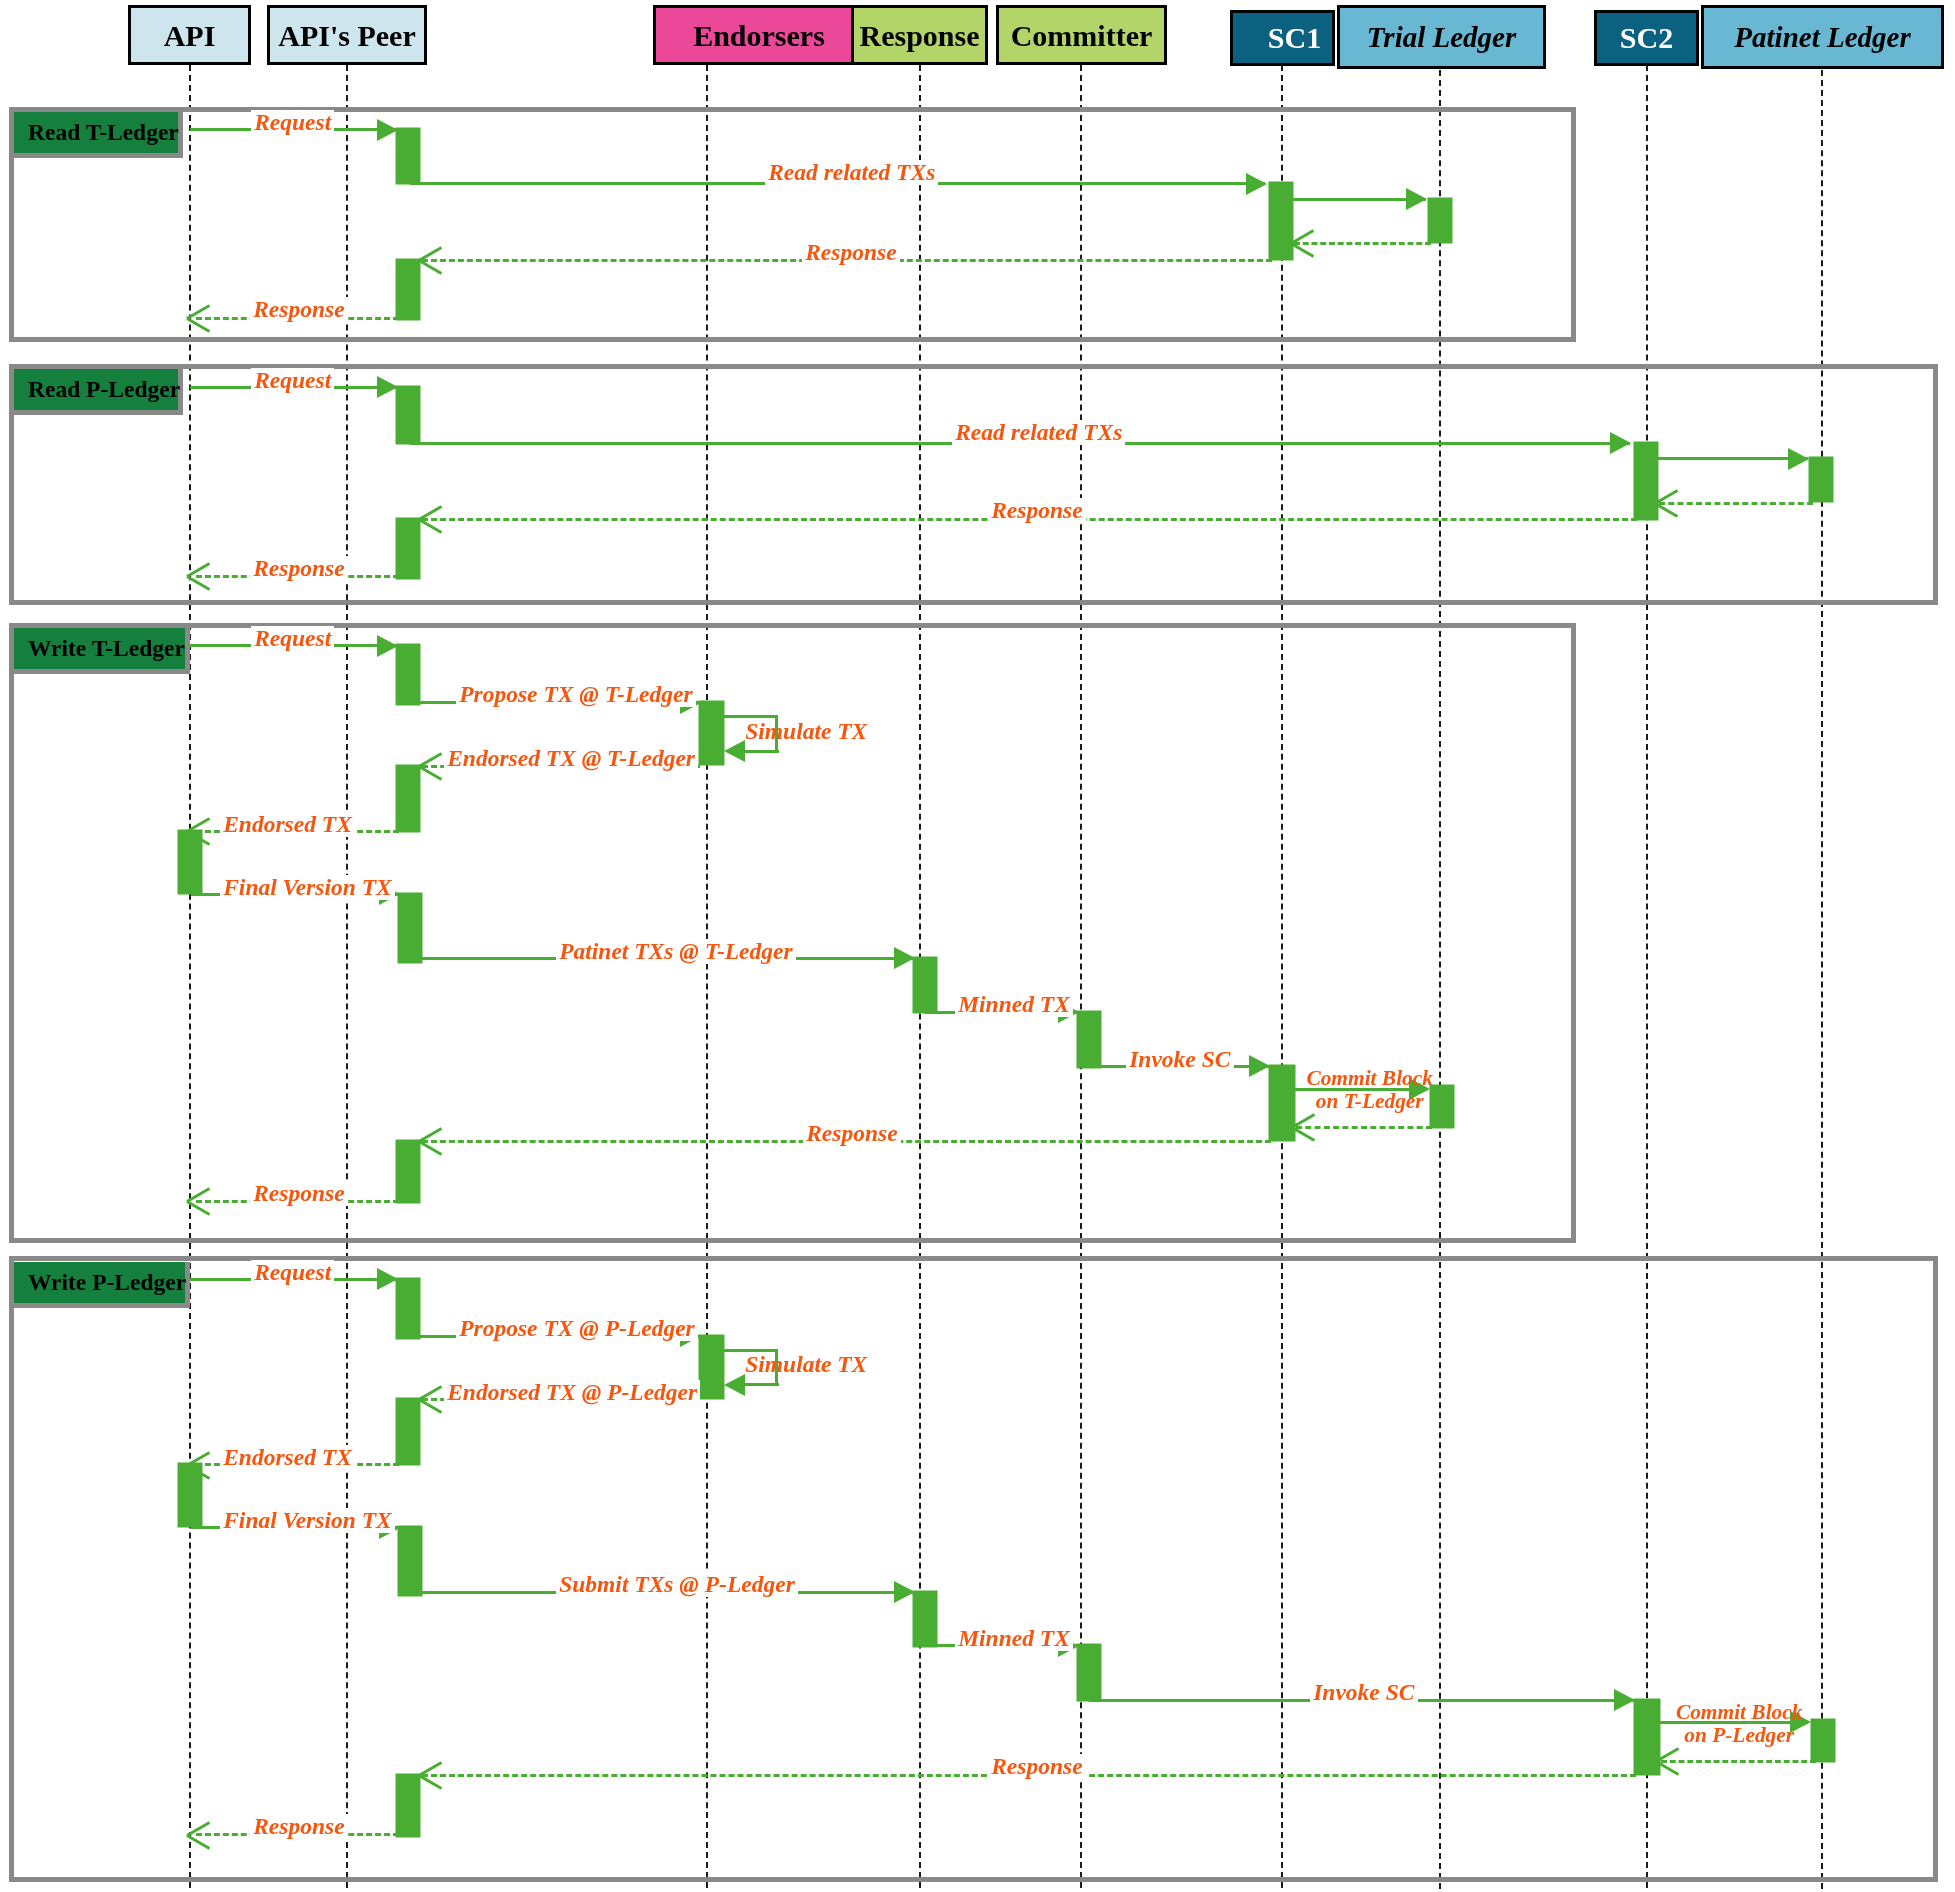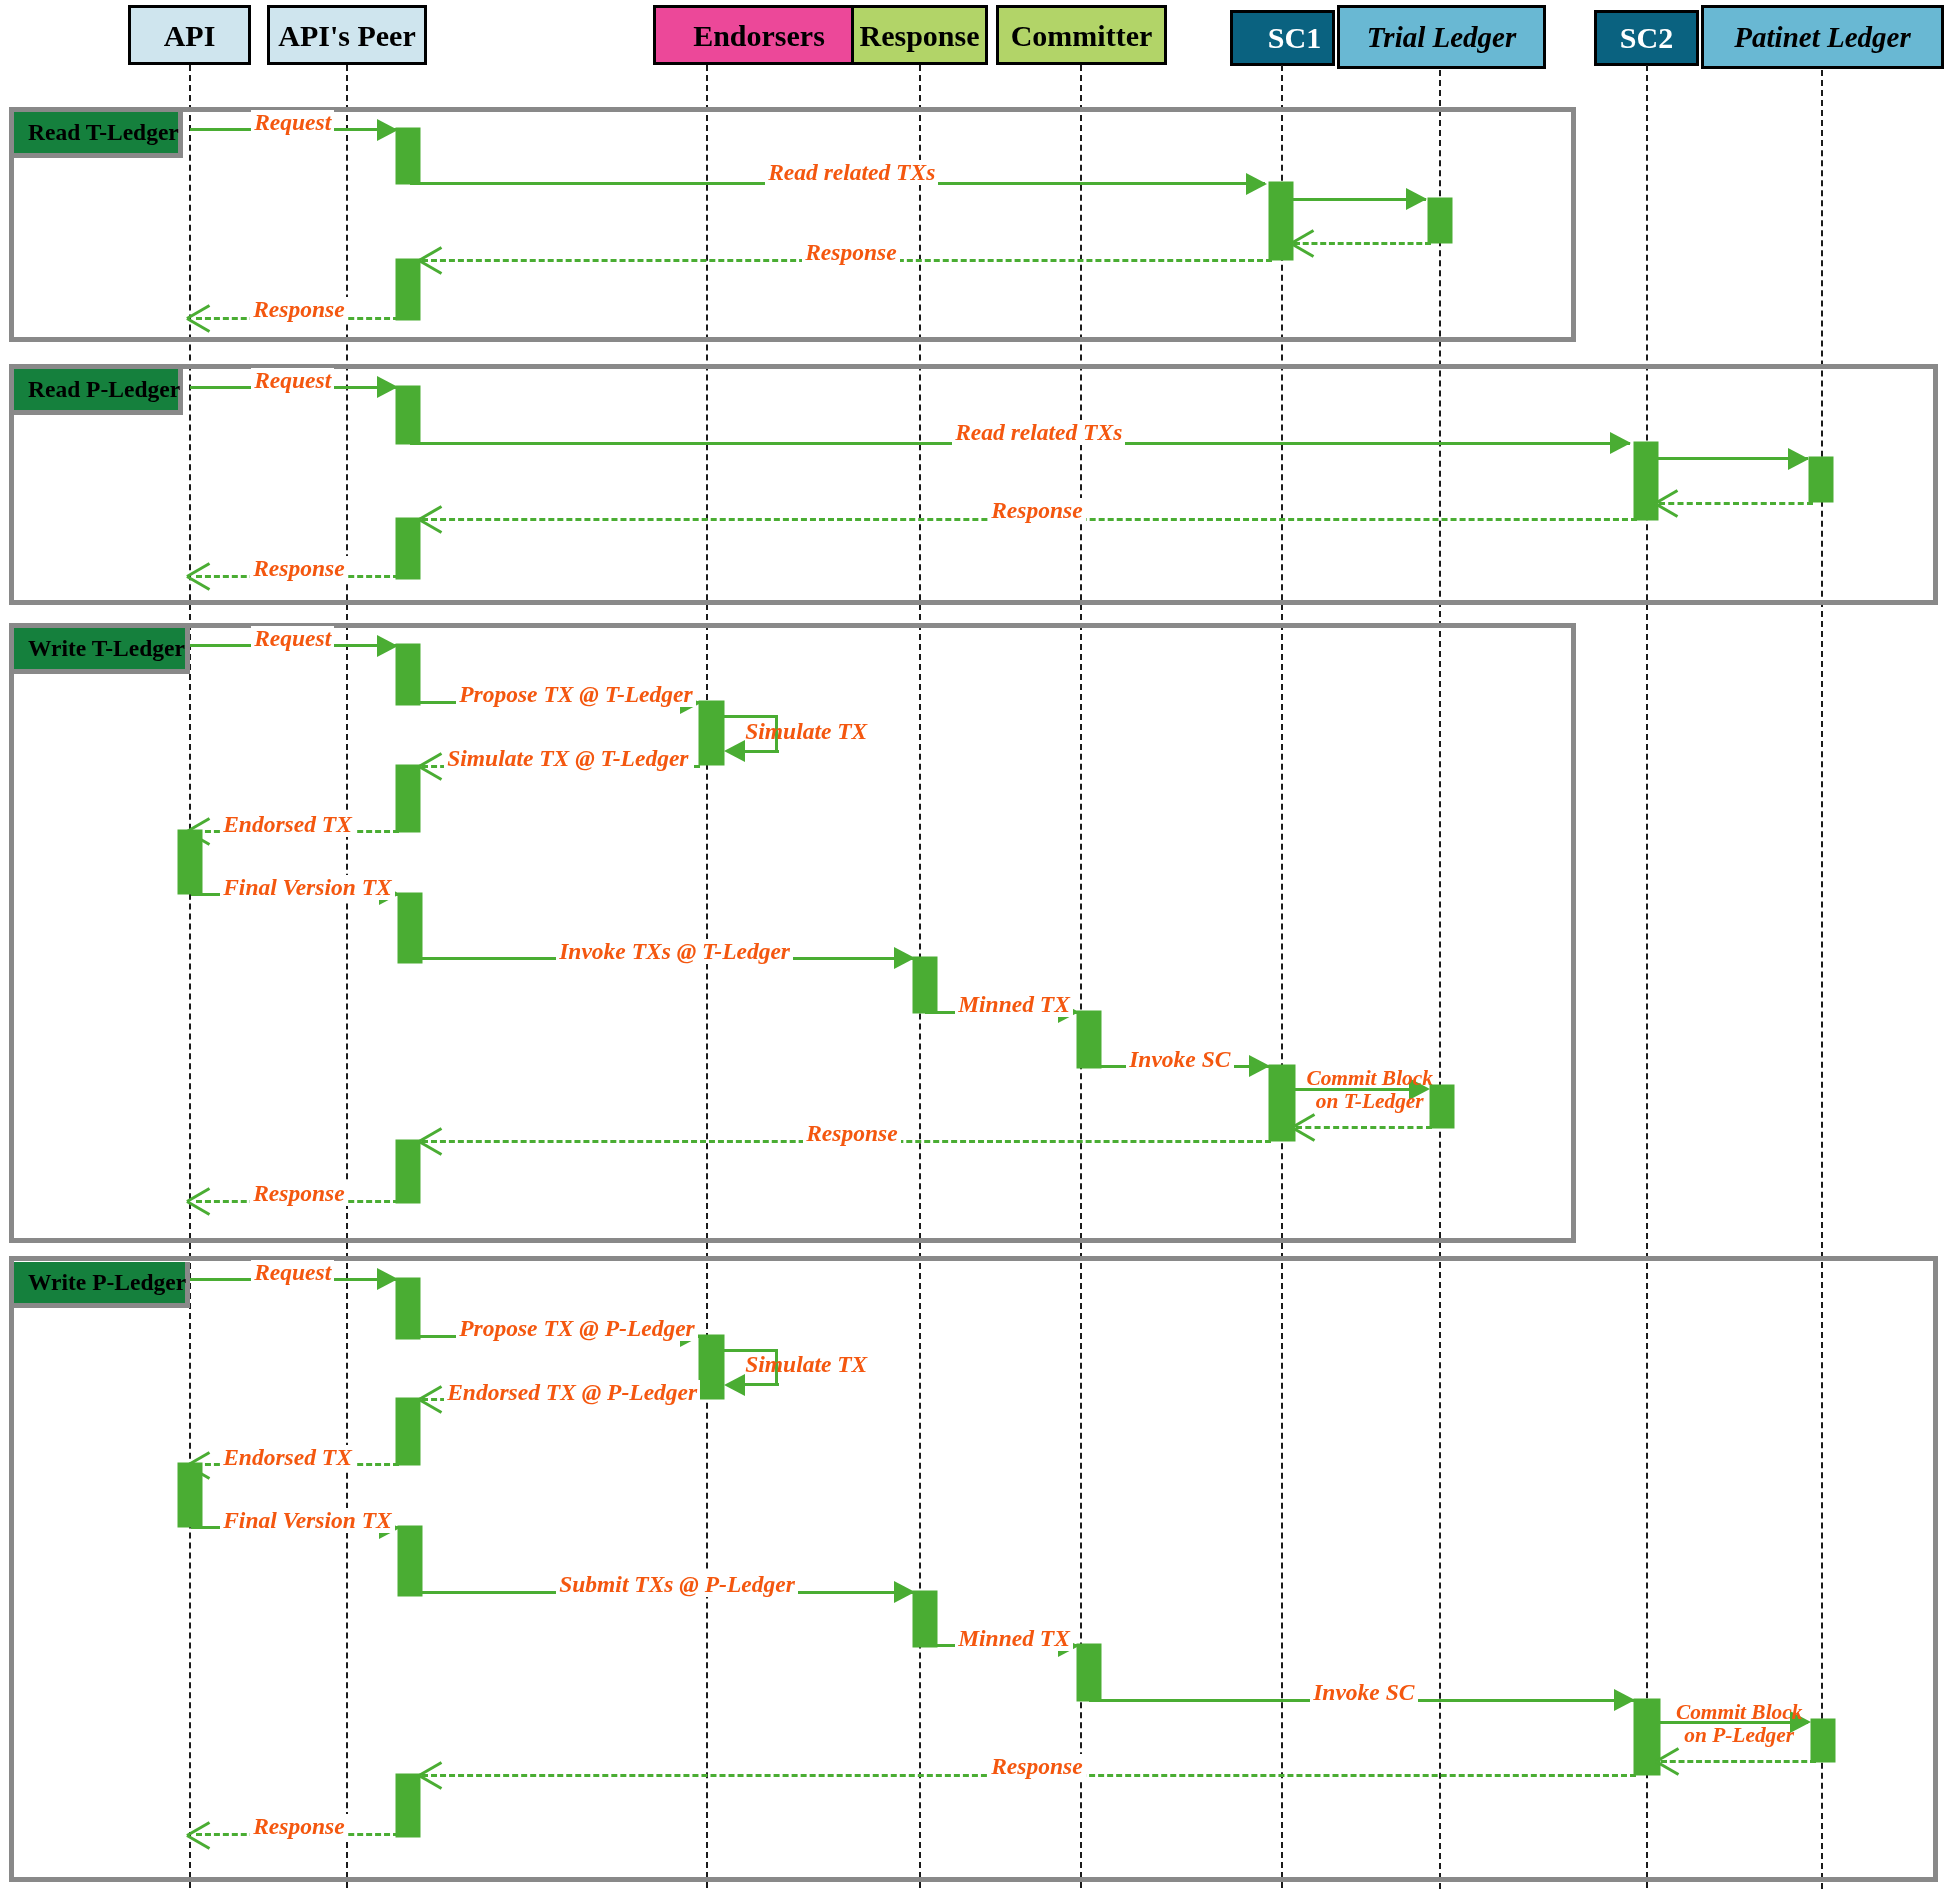--- a/index.html
+++ b/index.html
@@ -177,36 +177,36 @@
   <div class="act" style="left:699px;top:701px;width:24.6px;height:64px;"></div>
 
   <div class="msg" style="left:723px;top:715px;width:53px;"></div>
   <div class="vseg" style="left:775px;top:715px;height:36px;"></div>
   <div class="msg" style="left:737px;top:750px;width:42px;"></div>
   <div class="arrowL" style="left:724px;top:740px;"></div>
   <div class="mlabel" style="left:742px;top:719px;font-size:23.5px;background:transparent;">Simulate TX</div>
 
   <div class="msg dashed" style="left:422px;top:765px;width:278px;"></div>
   <div class="arrowLopen" style="left:419px;top:751px;"></div>
-  <div class="mlabel" style="left:444px;top:746px;font-size:23.5px;">Simulate TX @ T-Ledger</div>
+  <div class="mlabel" style="left:444px;top:746px;font-size:23.5px;">Endorsed TX @ T-Ledger</div>
   <div class="act" style="left:396px;top:765px;width:23.5px;height:67px;"></div>
 
   <div class="msg dashed" style="left:196px;top:830px;width:203px;"></div>
   <div class="arrowLopen" style="left:187px;top:816px;"></div>
   <div class="mlabel" style="left:220px;top:812px;font-size:23.5px;">Endorsed TX</div>
   <div class="act" style="left:178px;top:830px;width:23.5px;height:64px;"></div>
 
   <div class="msg" style="left:191px;top:893px;width:209px;"></div>
   <div class="arrowR" style="left:379px;top:883px;"></div>
   <div class="mlabel" style="left:220px;top:875px;font-size:23.5px;">Final Version TX</div>
   <div class="act" style="left:398px;top:893px;width:23.5px;height:70px;"></div>
 
   <div class="msg" style="left:410px;top:957px;width:508px;"></div>
   <div class="arrowR" style="left:894px;top:947px;"></div>
-  <div class="mlabel" style="left:556px;top:939px;font-size:23.5px;">Invoke TXs @ T-Ledger</div>
+  <div class="mlabel" style="left:556px;top:939px;font-size:23.5px;">Patinet TXs @ T-Ledger</div>
   <div class="act" style="left:913px;top:957px;width:23.5px;height:56px;"></div>
 
   <div class="msg" style="left:925px;top:1011px;width:155px;"></div>
   <div class="arrowR" style="left:1058px;top:1001px;"></div>
   <div class="mlabel" style="left:955px;top:992px;font-size:23.5px;">Minned TX</div>
   <div class="act" style="left:1077px;top:1011px;width:23.5px;height:57px;"></div>
 
   <div class="msg" style="left:1089px;top:1065px;width:183px;"></div>
   <div class="arrowR" style="left:1249px;top:1055px;"></div>
   <div class="mlabel" style="left:1126px;top:1047px;font-size:23.5px;">Invoke SC</div>

